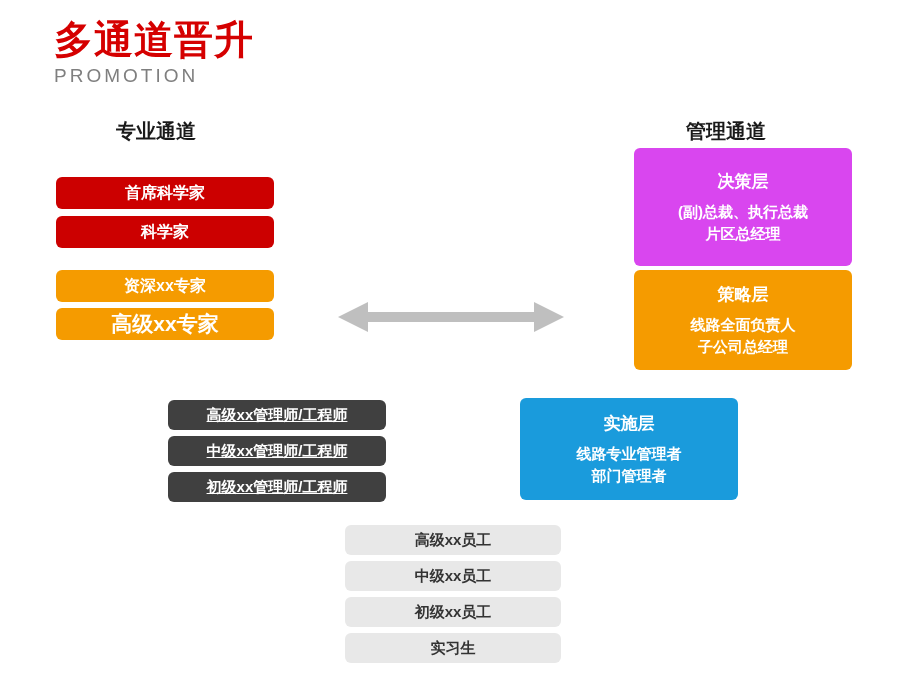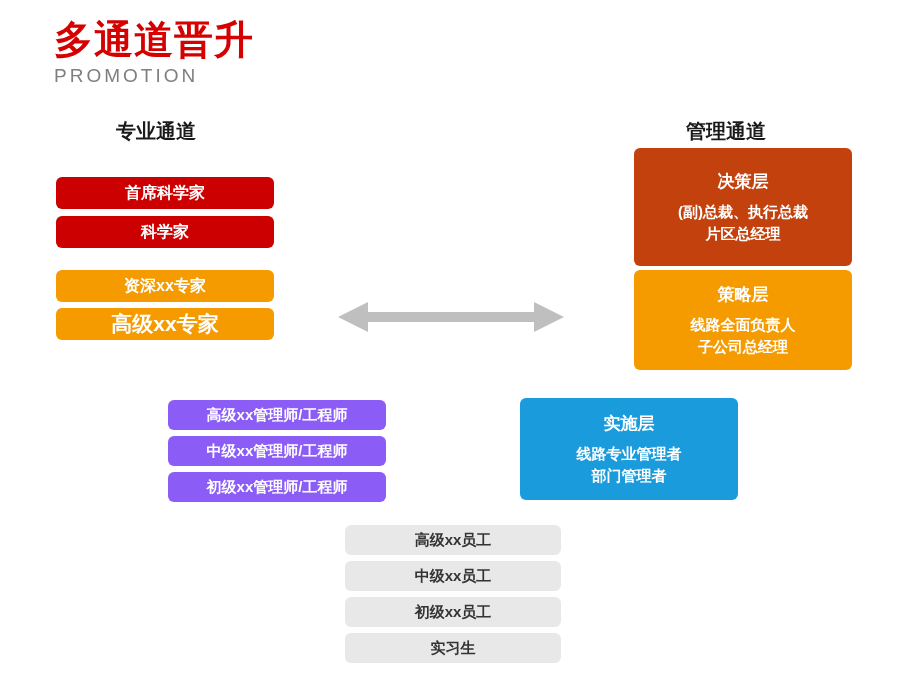--- a/index.html
+++ b/index.html
@@ -60,21 +60,21 @@
     font-weight: bold;
     display: flex;
     align-items: center;
     justify-content: center;
     text-align: center;
     box-sizing: border-box;
     line-height: 1.35;
   }
   .pill.red    { background: #cc0000; }
   .pill.orange { background: #f59b00; }
-  .pill.blue   { background: #8b5cf6; }
+  .pill.blue   { background: #404040; text-decoration: underline; }
   .pill.grey   { background: #e8e8e8; color: #333333; }
 
   
   .p1 { left: 56px;  top: 177px; width: 218px; height: 32px; font-size: 16px; border-radius: 6px; }
   .p2 { left: 56px;  top: 216px; width: 218px; height: 32px; font-size: 16px; }
   .p3 { left: 56px;  top: 270px; width: 218px; height: 32px; font-size: 16px; }
   .p4 { left: 56px;  top: 308px; width: 218px; height: 32px; font-size: 21px; }
   .p5 { left: 56px;  top: 346px; width: 218px; height: 32px; font-size: 16px; }
 
   .p6 { left: 168px; top: 400px; width: 218px; height: 30px; font-size: 15px; }
@@ -102,21 +102,21 @@
   .m-box .m-title {
     font-size: 17px;
     font-weight: bold;
     margin-bottom: 8px;
   }
   .m-box .m-line {
     font-size: 15px;
     font-weight: bold;
     line-height: 1.45;
   }
-  .m1 { left: 634px; top: 148px; width: 218px; height: 118px; background: #c2410c; }
+  .m1 { left: 634px; top: 148px; width: 218px; height: 118px; background: #d946ef; }
   .m2 { left: 634px; top: 270px; width: 218px; height: 100px; background: #f59b00; }
   .m3 { left: 520px; top: 398px; width: 218px; height: 102px; background: #1a9bdc; }
 
   
   .center-caption {
     position: absolute;
     left: 300px;
     top: 265px;
     width: 300px;
     text-align: center;

